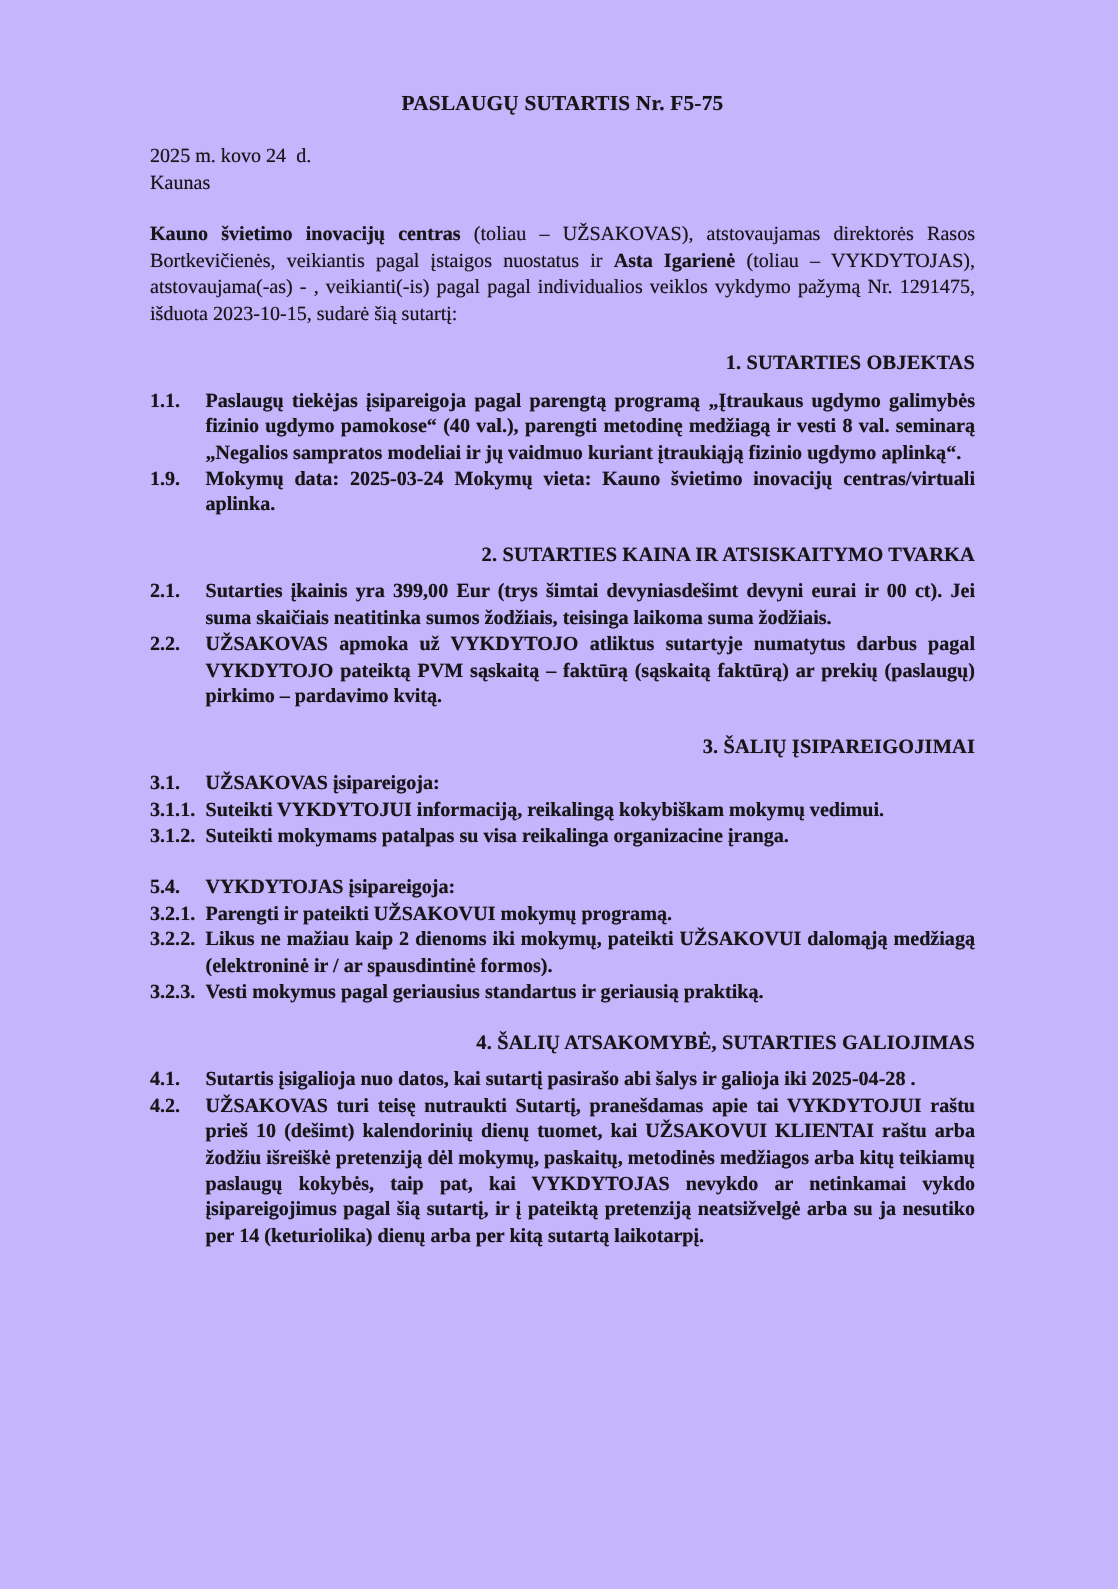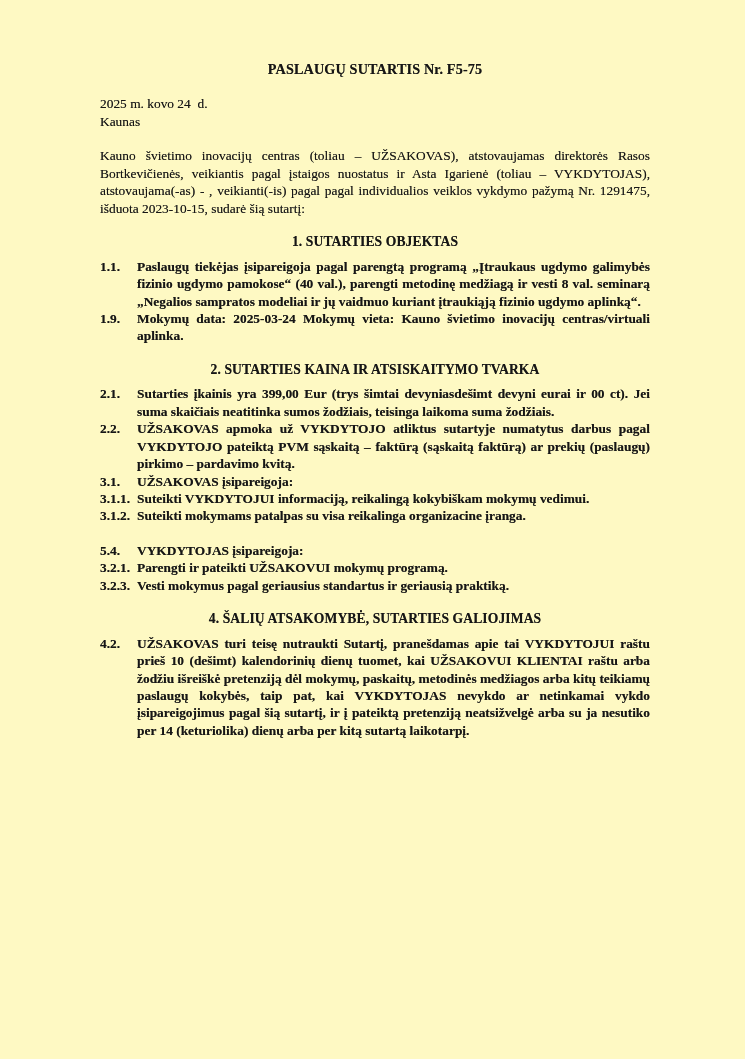--- a/index.html
+++ b/index.html
@@ -4,21 +4,21 @@
 <style>
   html, body {
     margin: 0; padding: 0;
     background: #ffffff;
   }
   .page {
     position: relative;
     width: 745px;
     height: 1059px;
     box-sizing: border-box;
-    background: #fef9c3;
+    background: #c4b5fd;
     padding: 60px 95px 40px 100px;
     font-family: "Liberation Serif", "DejaVu Serif", serif;
     font-size: 13.4px;
     line-height: 1.3;
     color: #161616;
     overflow: hidden;
     text-shadow: 0 0 0.45px rgba(20,20,20,0.55);
   }
   .doc-title {
     margin: 0;
@@ -30,39 +30,39 @@
   .date-block {
     margin-top: 17px;
   }
   .date-line { white-space: pre-wrap; }
   .intro {
     margin: 17px 0 0 0;
     text-align: justify;
   }
   .section-heading {
     margin: 16px 0 7px 0;
-    text-align: center;
+    text-align: right;
     font-size: 13.6px;
     font-weight: bold;
     letter-spacing: 0.1px;
   }
   .item {
     padding-left: 37px;
     text-indent: -37px;
     text-align: justify;
     font-weight: bold;
   }
   .item .num {
     display: inline-block;
     width: 37px;
     text-indent: 0;
     box-sizing: border-box;
   }
   .gap-before { margin-top: 17px; }
-  b { font-weight: normal; }
+  b { font-weight: bold; }
 </style>
 </head>
 <body>
 
 <div class="page">
   <h1 class="doc-title">PASLAUGŲ SUTARTIS Nr. F5-75</h1>
 
   <div class="date-block">
     <div class="date-line">2025 m. kovo 24  d.</div>
     <div>Kaunas</div>
@@ -84,38 +84,41 @@
     <h2 class="section-heading">2. SUTARTIES KAINA IR ATSISKAITYMO TVARKA</h2>
     <div class="items">
   <div class="item"><span class="num">2.1.</span><span class="txt">Sutarties įkainis yra  399,00 Eur (trys šimtai devyniasdešimt devyni eurai ir 00 ct). Jei suma skaičiais neatitinka sumos žodžiais, teisinga laikoma suma žodžiais.</span></div>
 
   <div class="item"><span class="num">2.2.</span><span class="txt">UŽSAKOVAS apmoka už VYKDYTOJO atliktus sutartyje numatytus darbus pagal VYKDYTOJO pateiktą PVM sąskaitą – faktūrą (sąskaitą faktūrą) ar prekių (paslaugų) pirkimo – pardavimo kvitą.</span></div>
 
 </div>
   </section>
 
   <section class="section">
+    <h2 class="section-heading">3. ŠALIŲ ĮSIPAREIGOJIMAI</h2>
     <div class="items">
   <div class="item"><span class="num">3.1.</span><span class="txt">UŽSAKOVAS įsipareigoja:</span></div>
 
   <div class="item"><span class="num">3.1.1.</span><span class="txt">Suteikti VYKDYTOJUI informaciją, reikalingą kokybiškam mokymų vedimui.</span></div>
 
   <div class="item"><span class="num">3.1.2.</span><span class="txt">Suteikti mokymams patalpas su visa reikalinga organizacine įranga.</span></div>
 
 
   <div class="item gap-before"><span class="num">5.4.</span><span class="txt">VYKDYTOJAS įsipareigoja:</span></div>
 
   <div class="item"><span class="num">3.2.1.</span><span class="txt">Parengti ir pateikti UŽSAKOVUI mokymų programą.</span></div>
 
+  <div class="item"><span class="num">3.2.2.</span><span class="txt">Likus ne mažiau kaip 2 dienoms iki mokymų, pateikti UŽSAKOVUI dalomąją medžiagą (elektroninė ir / ar spausdintinė formos).</span></div>
 
   <div class="item"><span class="num">3.2.3.</span><span class="txt">Vesti mokymus pagal geriausius standartus ir geriausią praktiką.</span></div>
 </div>
   </section>
 
   <section class="section">
     <h2 class="section-heading">4. ŠALIŲ ATSAKOMYBĖ, SUTARTIES GALIOJIMAS</h2>
     <div class="items">
+  <div class="item"><span class="num">4.1.</span><span class="txt">Sutartis įsigalioja nuo datos, kai sutartį pasirašo abi šalys ir galioja iki 2025-04-28 .</span></div>
 
   <div class="item"><span class="num">4.2.</span><span class="txt">UŽSAKOVAS turi teisę nutraukti Sutartį, pranešdamas apie tai VYKDYTOJUI raštu prieš 10 (dešimt) kalendorinių dienų tuomet, kai UŽSAKOVUI KLIENTAI raštu arba žodžiu išreiškė pretenziją dėl mokymų, paskaitų, metodinės medžiagos arba kitų teikiamų paslaugų kokybės, taip pat, kai VYKDYTOJAS nevykdo ar netinkamai vykdo įsipareigojimus pagal šią sutartį, ir į pateiktą pretenziją neatsižvelgė arba su ja nesutiko per 14 (keturiolika) dienų arba per kitą sutartą laikotarpį.</span></div>
 </div>
   </section>
 </div>
 </div>
 
 </body></html>

